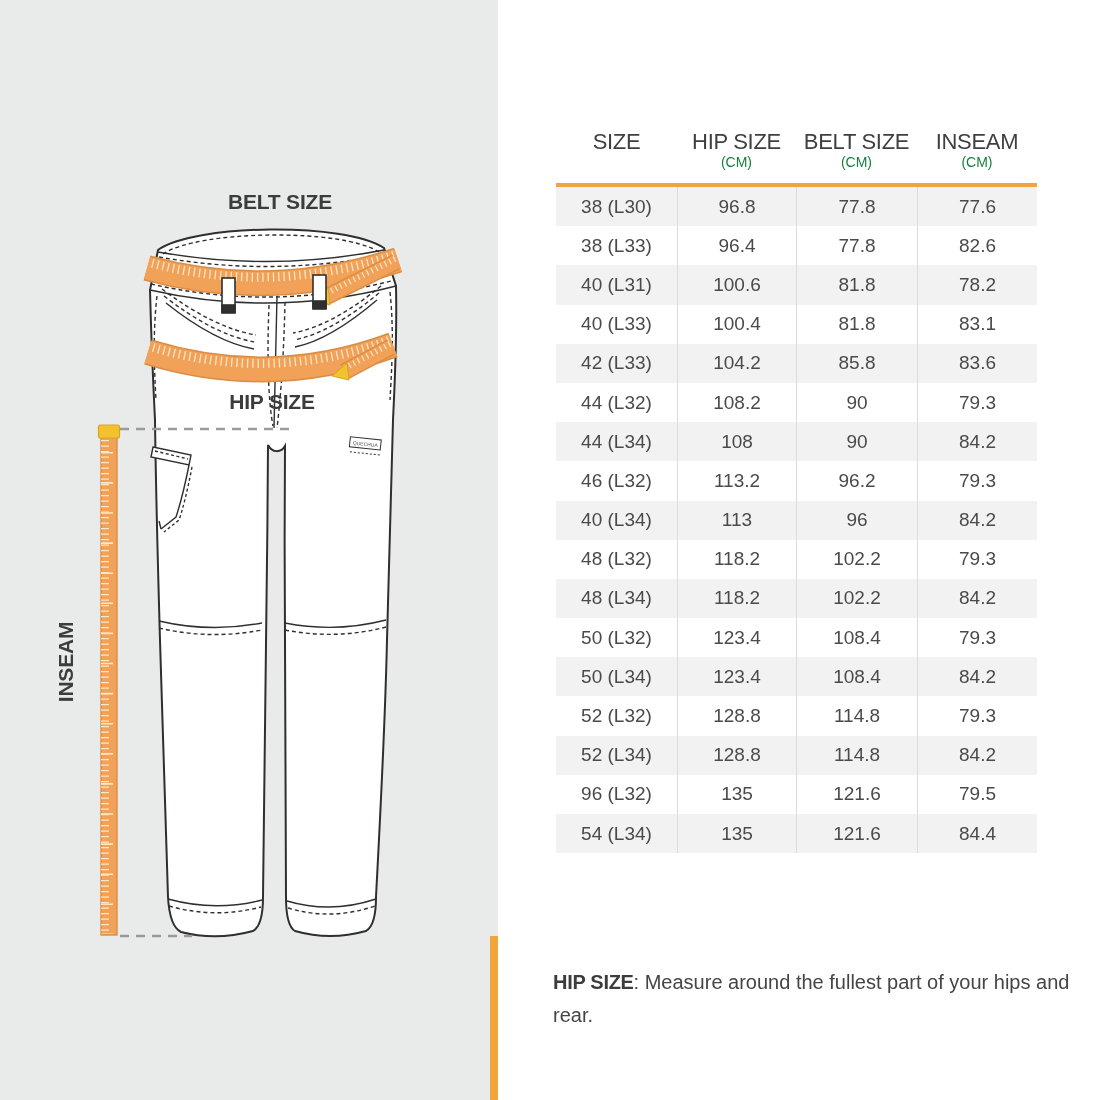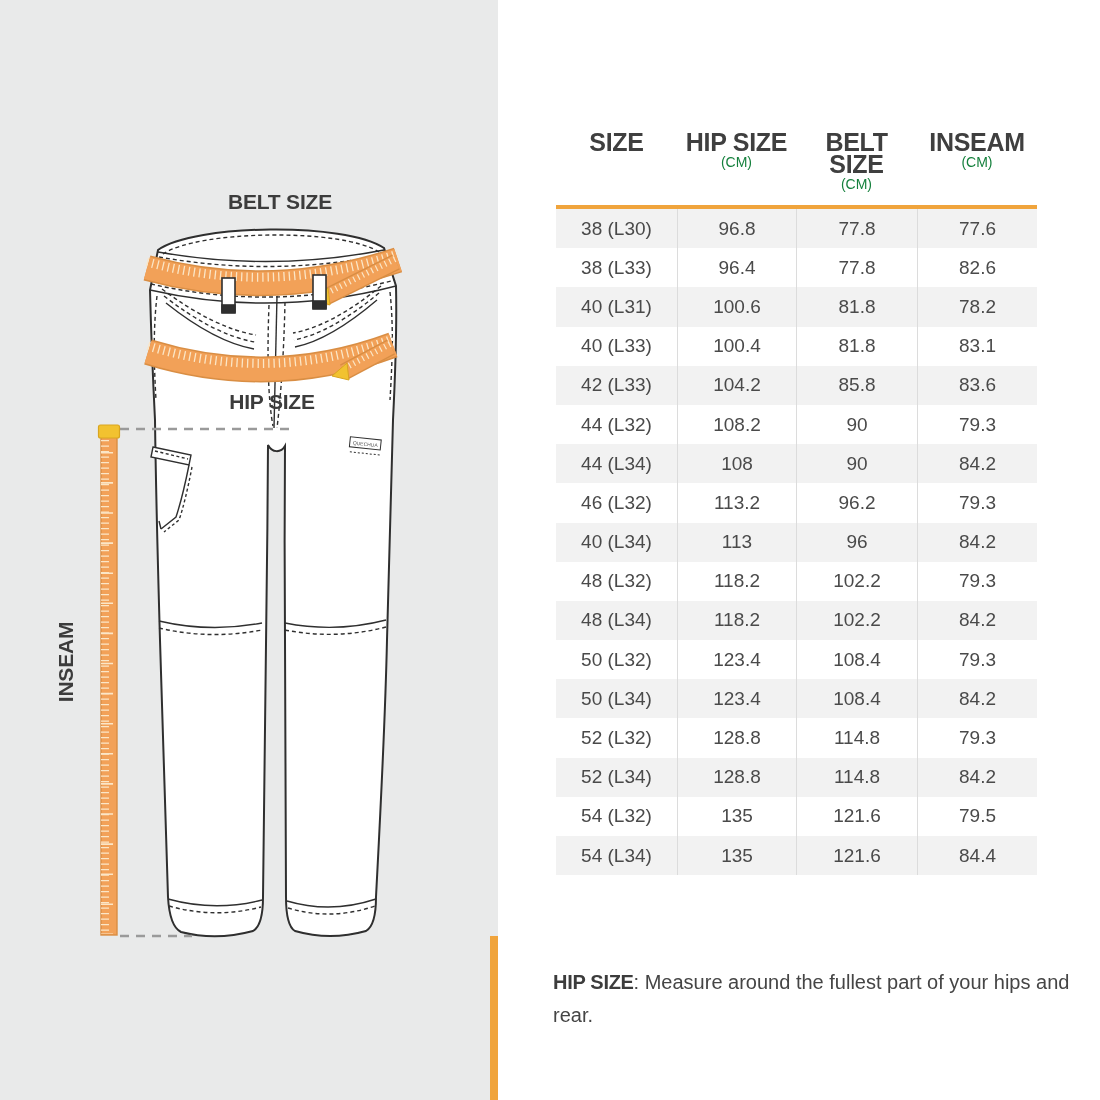--- a/index.html
+++ b/index.html
@@ -13,21 +13,21 @@
               letter-spacing:-0.2px;text-align:center;white-space:nowrap;}
   .belt-label{left:180px;top:190px;width:200px;}
   .hipsize-label{left:172px;top:390px;width:200px;}
   .inseam-label{left:66px;top:662px;transform:translate(-50%,-50%) rotate(-90deg);}
   .accent-bar{position:absolute;left:490px;top:936px;width:8px;height:164px;background:#f0a43c;}
 
   
   .size-table{position:absolute;left:556px;top:131px;width:481px;color:#4a4a4a;}
   .thead{display:grid;grid-template-columns:121px 119px 121px 120px;align-items:start;}
   .th{text-align:center;}
-  .th-label{font-weight:bold;font-size:25px;color:#3f3f3f;letter-spacing:-0.3px;line-height:22px;}
+  .th-label{font-weight:normal;font-size:22px;color:#3f3f3f;letter-spacing:-0.3px;line-height:22px;}
   .th-unit{font-size:14px;color:#15803d;line-height:18px;min-height:18px;}
   .orange-rule{height:4px;background:#f0a43c;margin-top:12px;}
   .tbody{display:block;}
   .tr{display:grid;grid-template-columns:121px 119px 121px 120px;height:39.2px;}
   .tr:nth-child(odd){background:#f2f2f2;}
   .td{display:flex;align-items:center;justify-content:center;font-size:19px;color:#4a4a4a;}
   .td + .td{border-left:1px solid #dcdcdc;}
 
   
   .notes{position:absolute;left:553px;top:966px;font-size:20px;color:#454545;line-height:33px;}
@@ -258,21 +258,21 @@
       <div class="td">114.8</div>
       <div class="td">79.3</div>
     </div>
     <div class="tr">
       <div class="td">52 (L34)</div>
       <div class="td">128.8</div>
       <div class="td">114.8</div>
       <div class="td">84.2</div>
     </div>
     <div class="tr">
-      <div class="td">54 (L32)</div>
+      <div class="td">96 (L32)</div>
       <div class="td">135</div>
       <div class="td">121.6</div>
       <div class="td">79.5</div>
     </div>
     <div class="tr">
       <div class="td">54 (L34)</div>
       <div class="td">135</div>
       <div class="td">121.6</div>
       <div class="td">84.4</div>
     </div>

